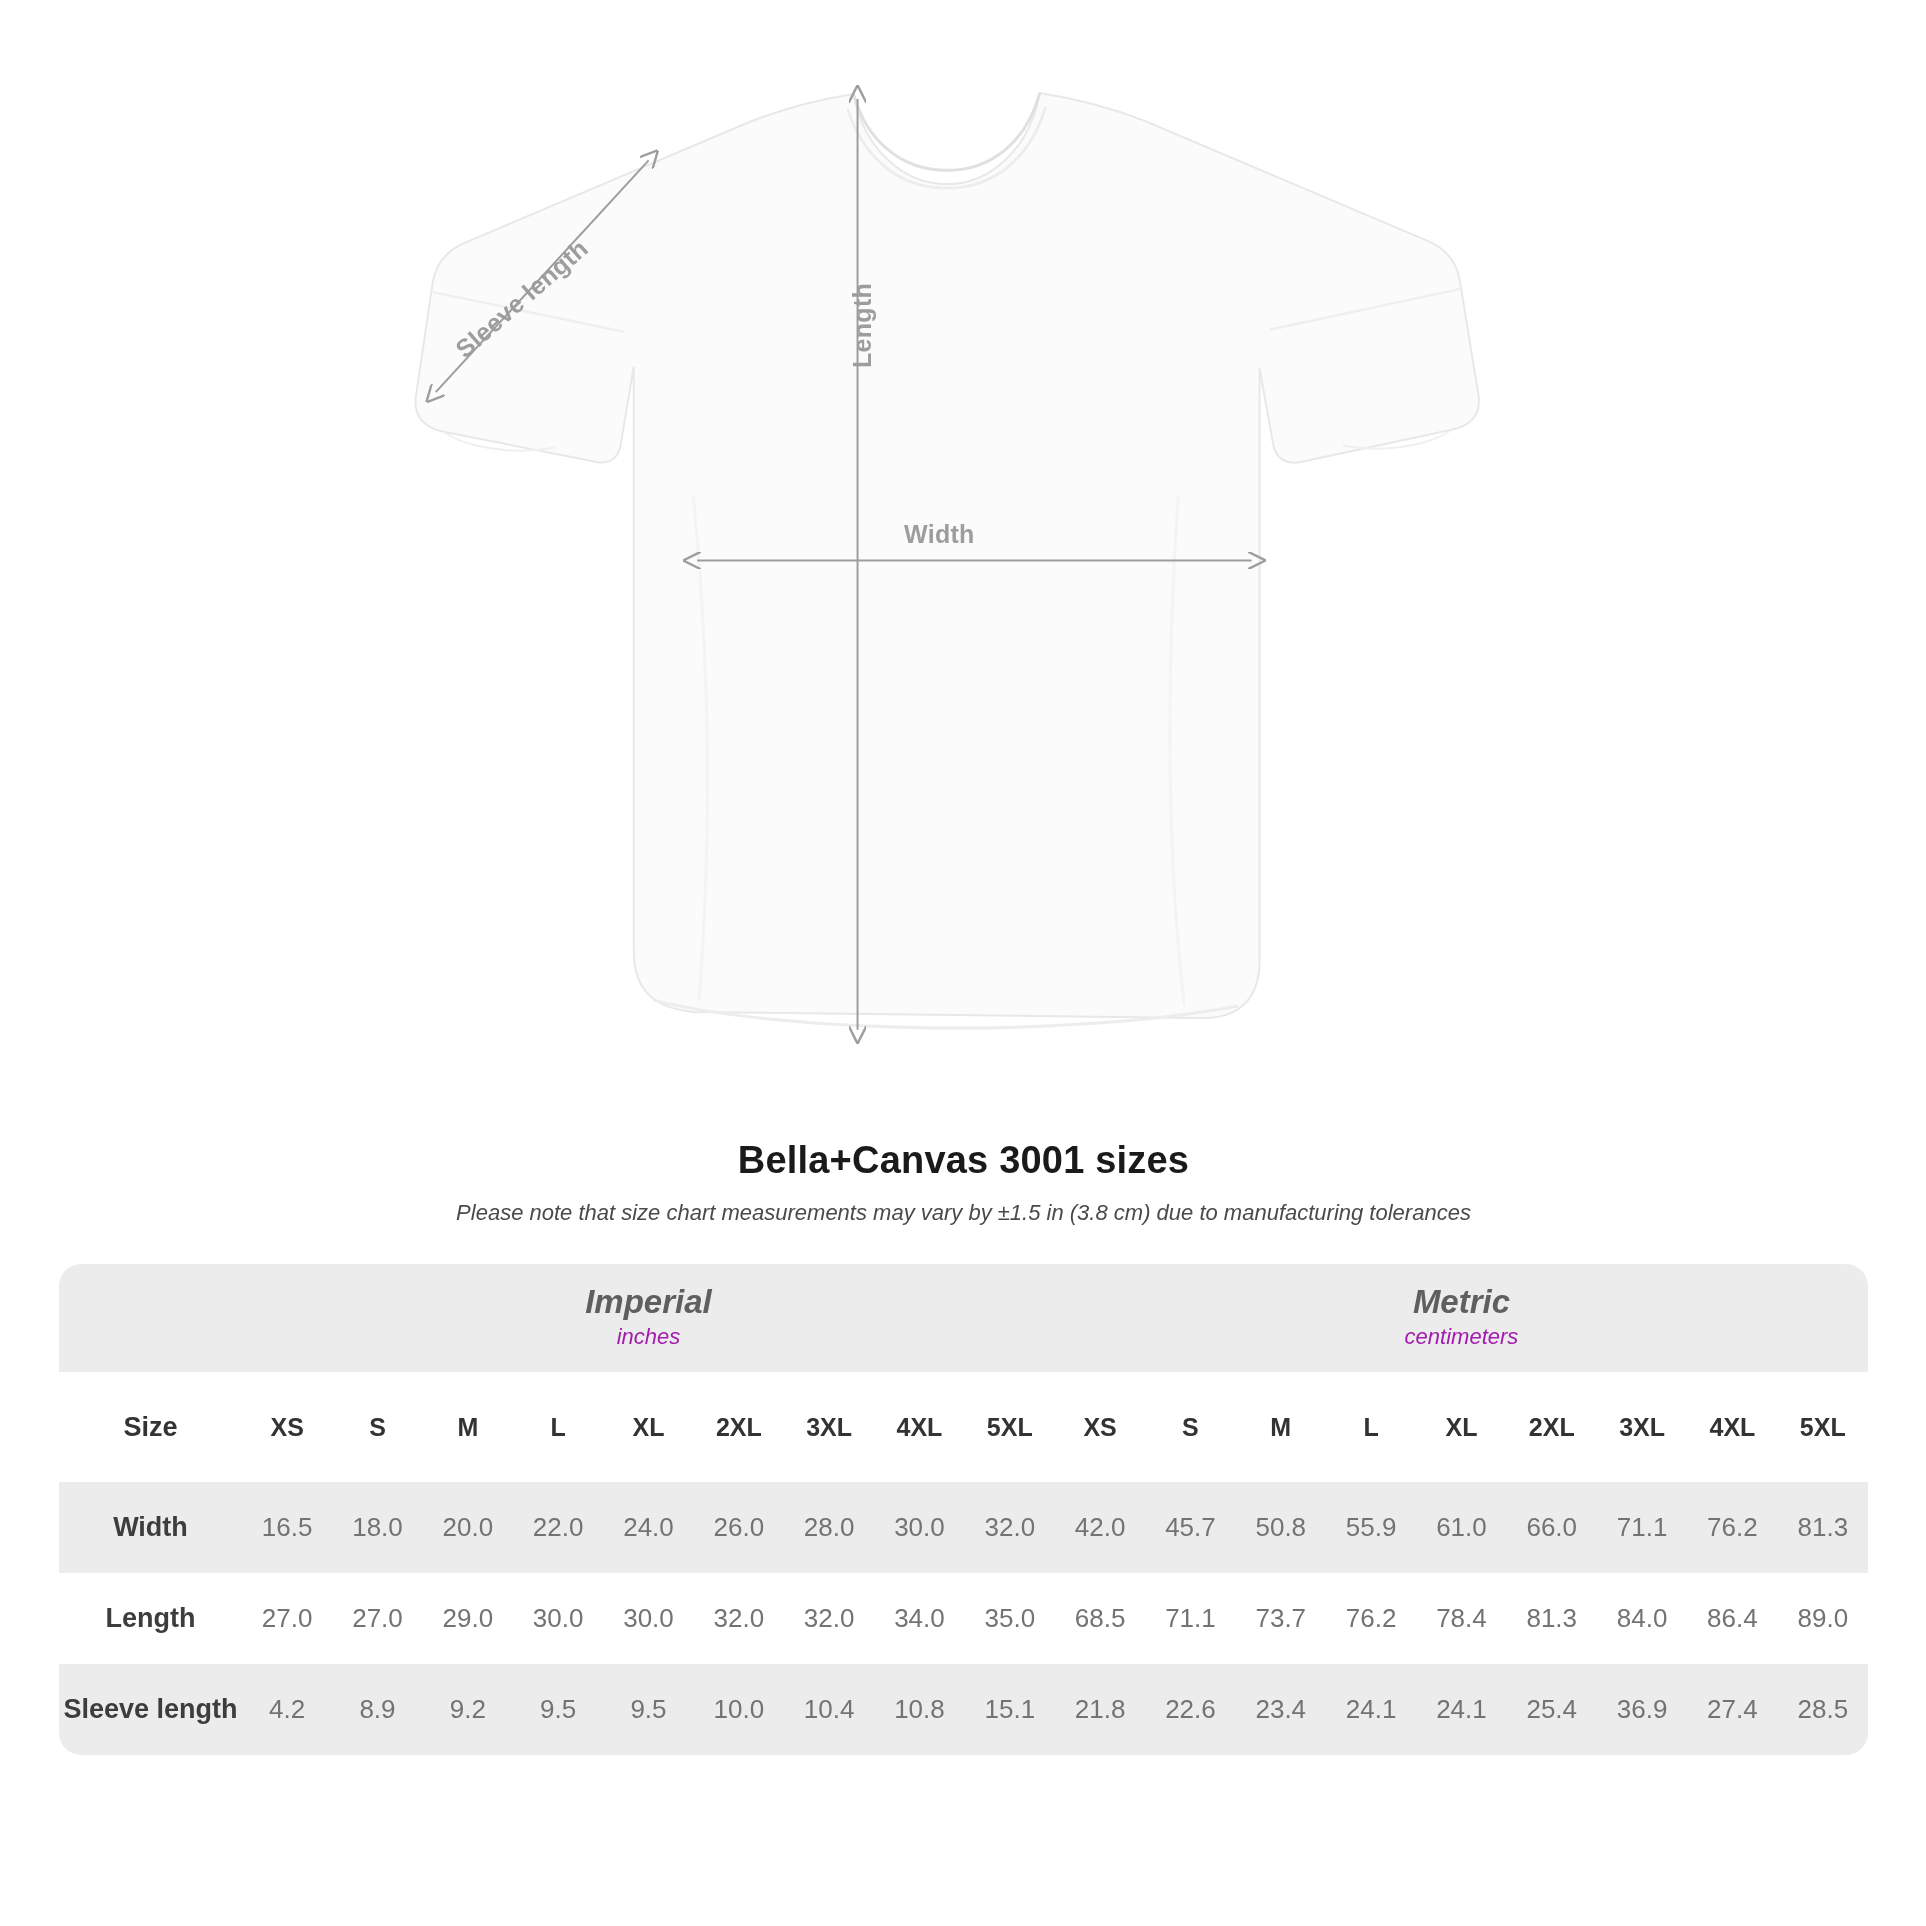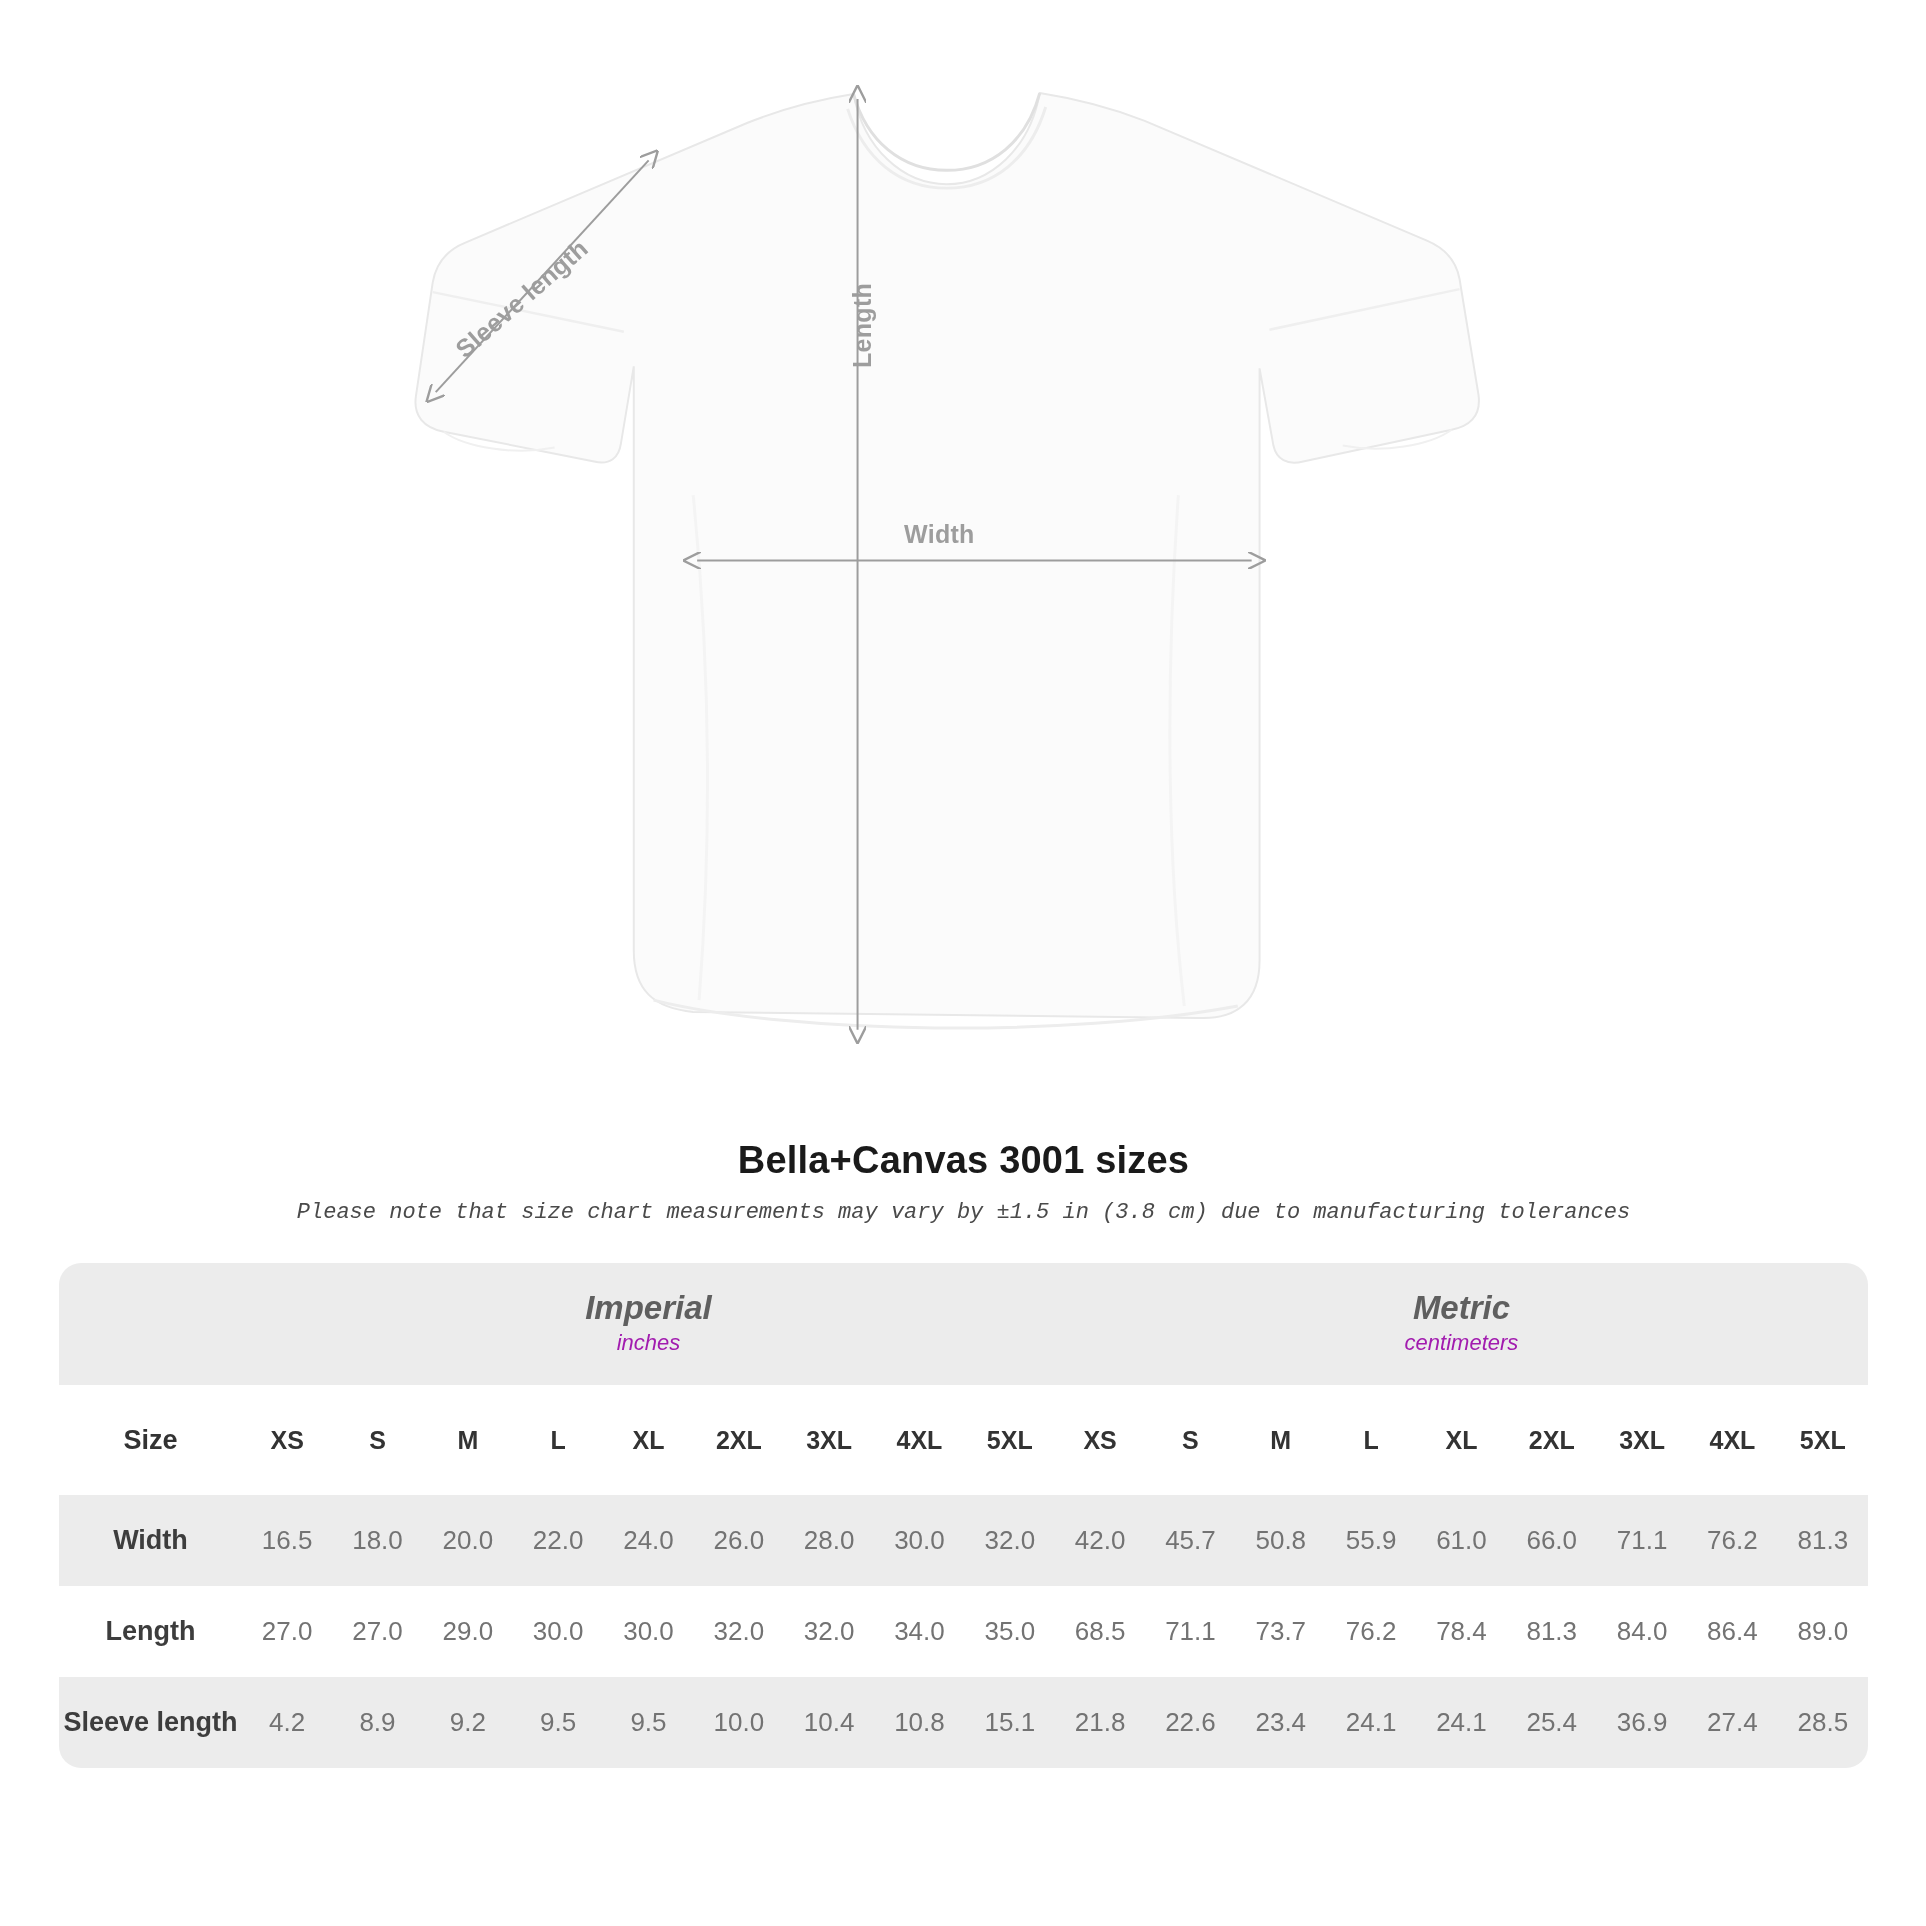--- a/index.html
+++ b/index.html
@@ -64,21 +64,20 @@
     font-weight: bold;
     color: #1a1a1a;
     margin: 8px 0 18px 0;
     letter-spacing: 0.2px;
   }
   .chart-note {
     font-size: 22px;
     font-style: italic;
     color: #4a4a4a;
     margin: 0;
-    font-family: Liberation Mono, monospace;
   }
 
   
   .table-wrap {
     margin: 38px 59px 0 59px;
     border-radius: 22px;
     overflow: hidden;
   }
   table.size-table {
     width: 100%;
@@ -88,21 +87,21 @@
   table.size-table td, table.size-table th {
     text-align: center;
     vertical-align: middle;
     font-size: 25px;
     color: #333;
     border: none;
   }
   
   .unit-row td {
     background: #ececec;
-    height: 122px;
+    height: 108px;
     padding: 0;
   }
   .unit-name {
     font-size: 33px;
     font-style: italic;
     font-weight: bold;
     color: #5f5f5f;
     line-height: 1.15;
   }
   .unit-sub {

